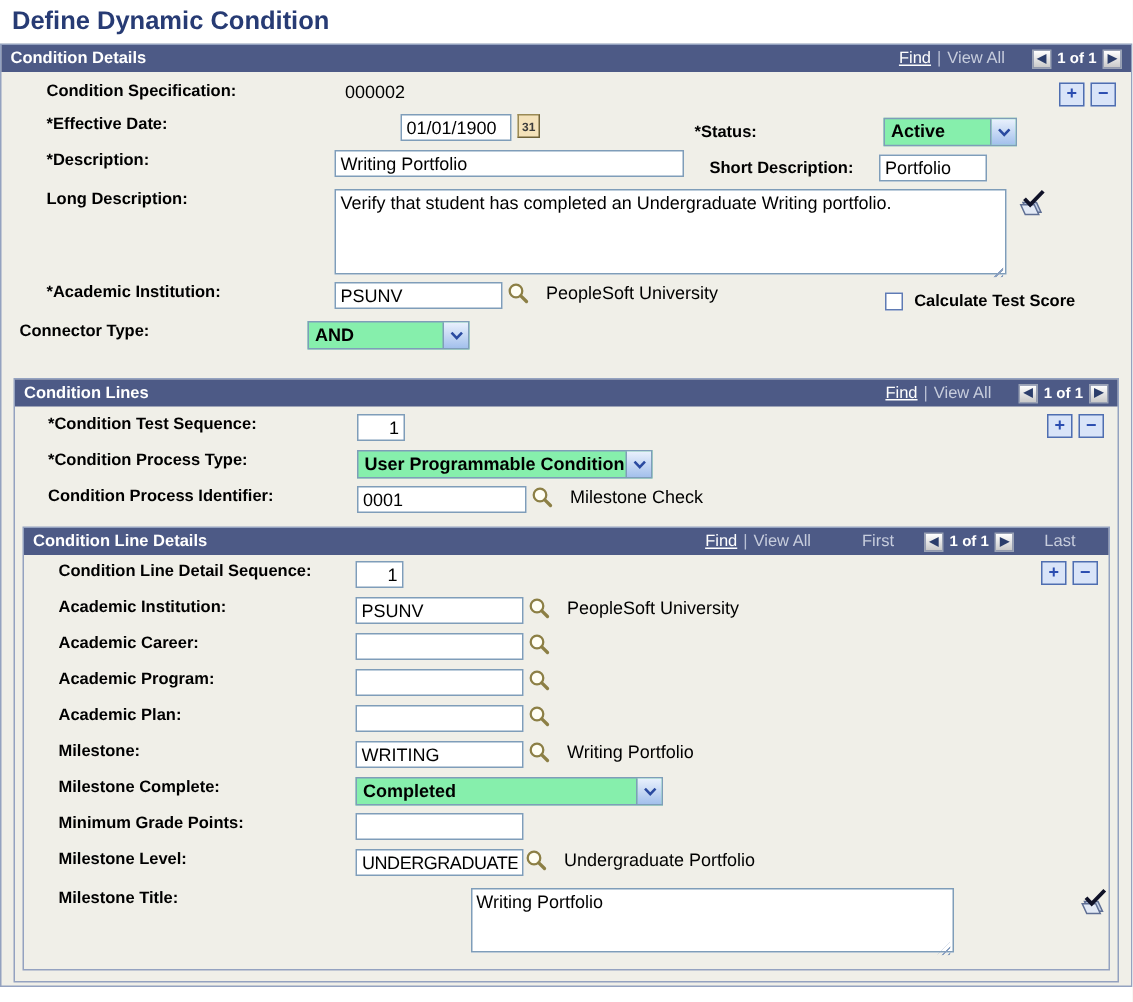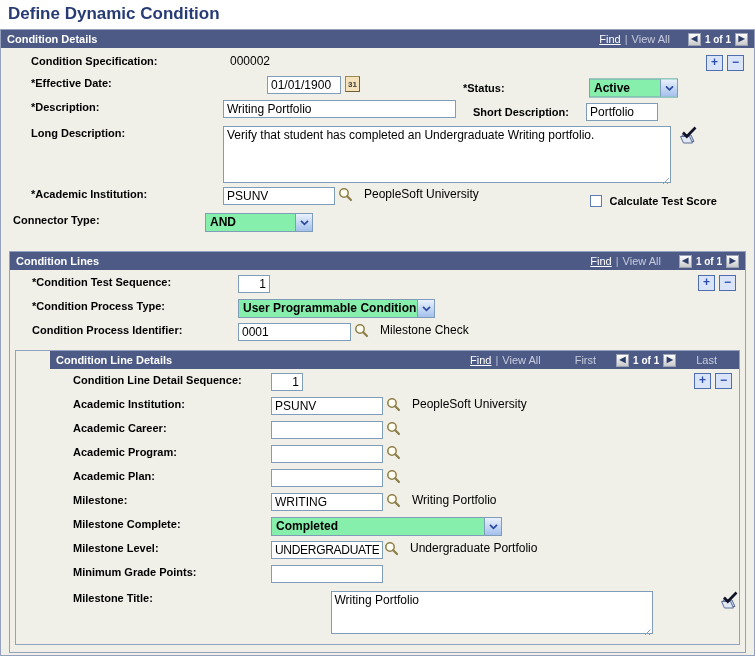--- a/index.html
+++ b/index.html
@@ -52,21 +52,21 @@
      background:repeating-linear-gradient(135deg,transparent 0 2px,#8aa0c0 2px 3px);
      clip-path:polygon(100% 0,100% 100%,0 100%);pointer-events:none;}
 
   
   .combo{display:inline-flex;align-items:stretch;border:1px solid var(--input-border);
          background:#86efac;height:19px;cursor:pointer;font-weight:bold;}
   .combo-text{flex:1;font-size:12px;padding:1px 4px 0 4px;white-space:nowrap;overflow:hidden;}
   .combo-btn{width:17px;display:flex;align-items:center;justify-content:center;
       background:linear-gradient(180deg,#e9f1fd 0%,#c3d6f3 55%,#a3c0ec 100%);
       border-left:1px solid var(--input-border);}
-  .cw88{width:89px;} .cw108{width:108px;} .cw197{width:197px;} .cw205{width:231px;}
+  .cw88{width:89px;} .cw108{width:108px;} .cw197{width:197px;} .cw205{width:205px;}
 
   .lookup{display:inline-flex;margin-left:3px;cursor:pointer;}
   .cal-icon{display:inline-flex;align-items:center;justify-content:center;margin-left:4px;
      width:15px;height:16px;background:#f4e2ba;border:1px solid #9a8a55;
      border-right-color:#6e6138;border-bottom-color:#6e6138;
      font-size:8px;font-weight:bold;color:#3c3c3c;cursor:pointer;}
   .spell{display:inline-flex;margin-left:6px;cursor:pointer;align-self:flex-start;margin-top:0px;}
 
   .checkbox{display:inline-block;width:12px;height:12px;background:#fff;
       border:1px solid #5f7bb4;vertical-align:middle;cursor:pointer;}
@@ -80,21 +80,21 @@
   .rcheck{position:absolute;left:589px;top:50%;transform:translateY(-50%);white-space:nowrap;}
 
   .pm-group{position:absolute;display:flex;gap:4px;}
   .pm-cd{top:7px;right:10px;} .pm-cl{top:5px;right:9px;} .pm-cld{top:4px;right:7px;}
   .pm-btn{width:17px;height:16px;background:#d9e4f8;border:1px solid #4f6eb0;
      color:#2b4db0;font-weight:bold;font-size:12px;line-height:13px;text-align:center;cursor:pointer;}
 
   
   .groupbox{border:1px solid var(--box-border);background:var(--section-bg);}
   .cl-box{margin:5px 8px 2px 8px;}
-  .cld-box{margin:3px 5px 7px 5px;padding-left:34px;}
+  .cld-box{margin:3px 5px 7px 5px;}
   .cl-body{position:relative;padding:5px 0 0 0;}
   .cl-body .row{padding-left:22px;}
   .cld-body{position:relative;padding:4px 0 6px 0;}
   .cld-body .row{padding-left:23px;}
 </style>
 </head>
 <body>
 
 <div class="page-title">Define Dynamic Condition</div>
 
@@ -330,34 +330,34 @@
               <span class="combo-text">Completed</span>
               <span class="combo-btn">
                 <svg width="9" height="6" viewBox="0 0 9 6">
                     <path d="M1 .8 L4.5 4.4 L8 .8" fill="none" stroke="#2a4aa0" stroke-width="1.7"></path>
                   </svg>
               </span>
             </span>
           </div>
 
           <div class="row">
+            <span class="label w198">Minimum Grade Points:</span>
+            <input class="txt w111" style="">
+          </div>
+
+          <div class="row">
             <span class="label w198">Milestone Level:</span>
             <input class="txt w111" style="letter-spacing: -0.3px;" value="UNDERGRADUATE">
             <span class="lookup" style="margin-left:1px;">
               <svg width="15" height="15" viewBox="0 0 15 15">
                   <circle cx="6" cy="6" r="4.2" fill="#fffef4" stroke="#8c7f45" stroke-width="1.5"></circle>
                   <line x1="9.2" y1="9.2" x2="13" y2="13" stroke="#8c7f45" stroke-width="2.2" stroke-linecap="round"></line>
                 </svg>
             </span>
             <span class="desc-text">Undergraduate Portfolio</span>
-          </div>
-
-          <div class="row">
-            <span class="label w198">Minimum Grade Points:</span>
-            <input class="txt w111" style="">
           </div>
 
           <div class="row align-top" style="min-height:48px;padding-top:2px;justify-content:space-between;">
             <span class="label w198">Milestone Title:</span>
             <span class="ta-wrap">
               <textarea class="txt" style="width: 322px; height: 43px;">Writing Portfolio</textarea>
               <span class="ta-handle"></span>
             </span>
             <span class="spell">
               <svg width="21" height="20" viewBox="0 0 21 20">

